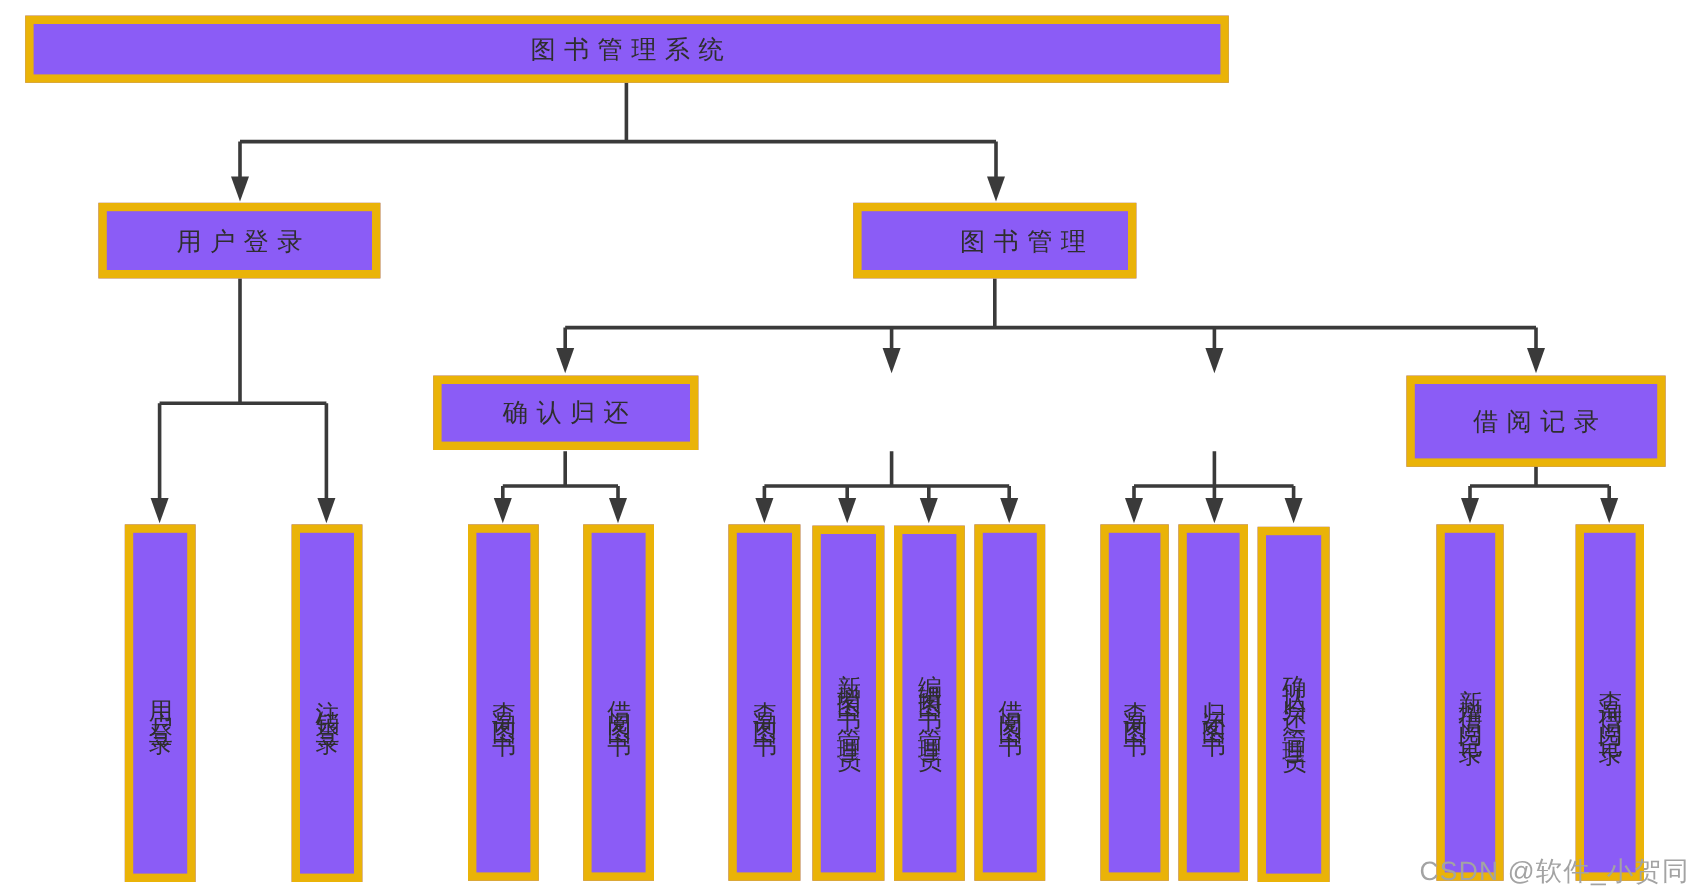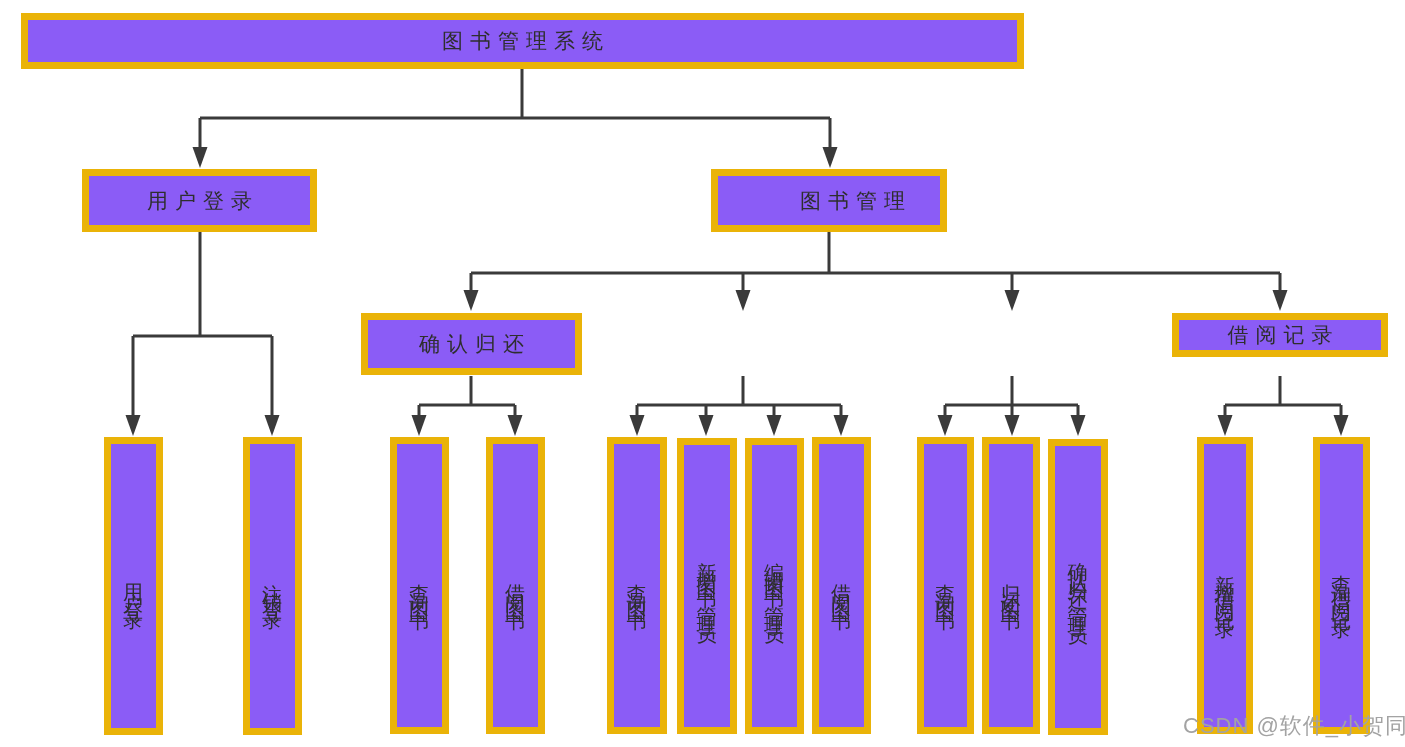--- a/index.html
+++ b/index.html
@@ -109,21 +109,21 @@
   <div class="box h-box" style="left:82px; top:169px; width:235px; height:63px;">
     <span class="lbl">用户登录</span>
   </div>
   <div class="box h-box" style="left:711px; top:169px; width:236px; height:63px;padding-left:47px;">
     <span class="lbl">图书管理</span>
   </div>
 
   <div class="box h-box" style="left:361px; top:313px; width:221px; height:62px;">
     <span class="lbl">确认归还</span>
   </div>
-  <div class="box h-box" style="left:1172px; top:313px; width:216px; height:44px;">
+  <div class="box h-box" style="left:1172px; top:313px; width:216px; height:76px;">
     <span class="lbl">借阅记录</span>
   </div>
 
   <div class="box v-box" style="left:104px; top:437px; width:59px; height:298px;">
     <span class="lbl">用户登录</span>
   </div>
   <div class="box v-box" style="left:243px; top:437px; width:59px; height:298px;">
     <span class="lbl">注销登录</span>
   </div>
 

